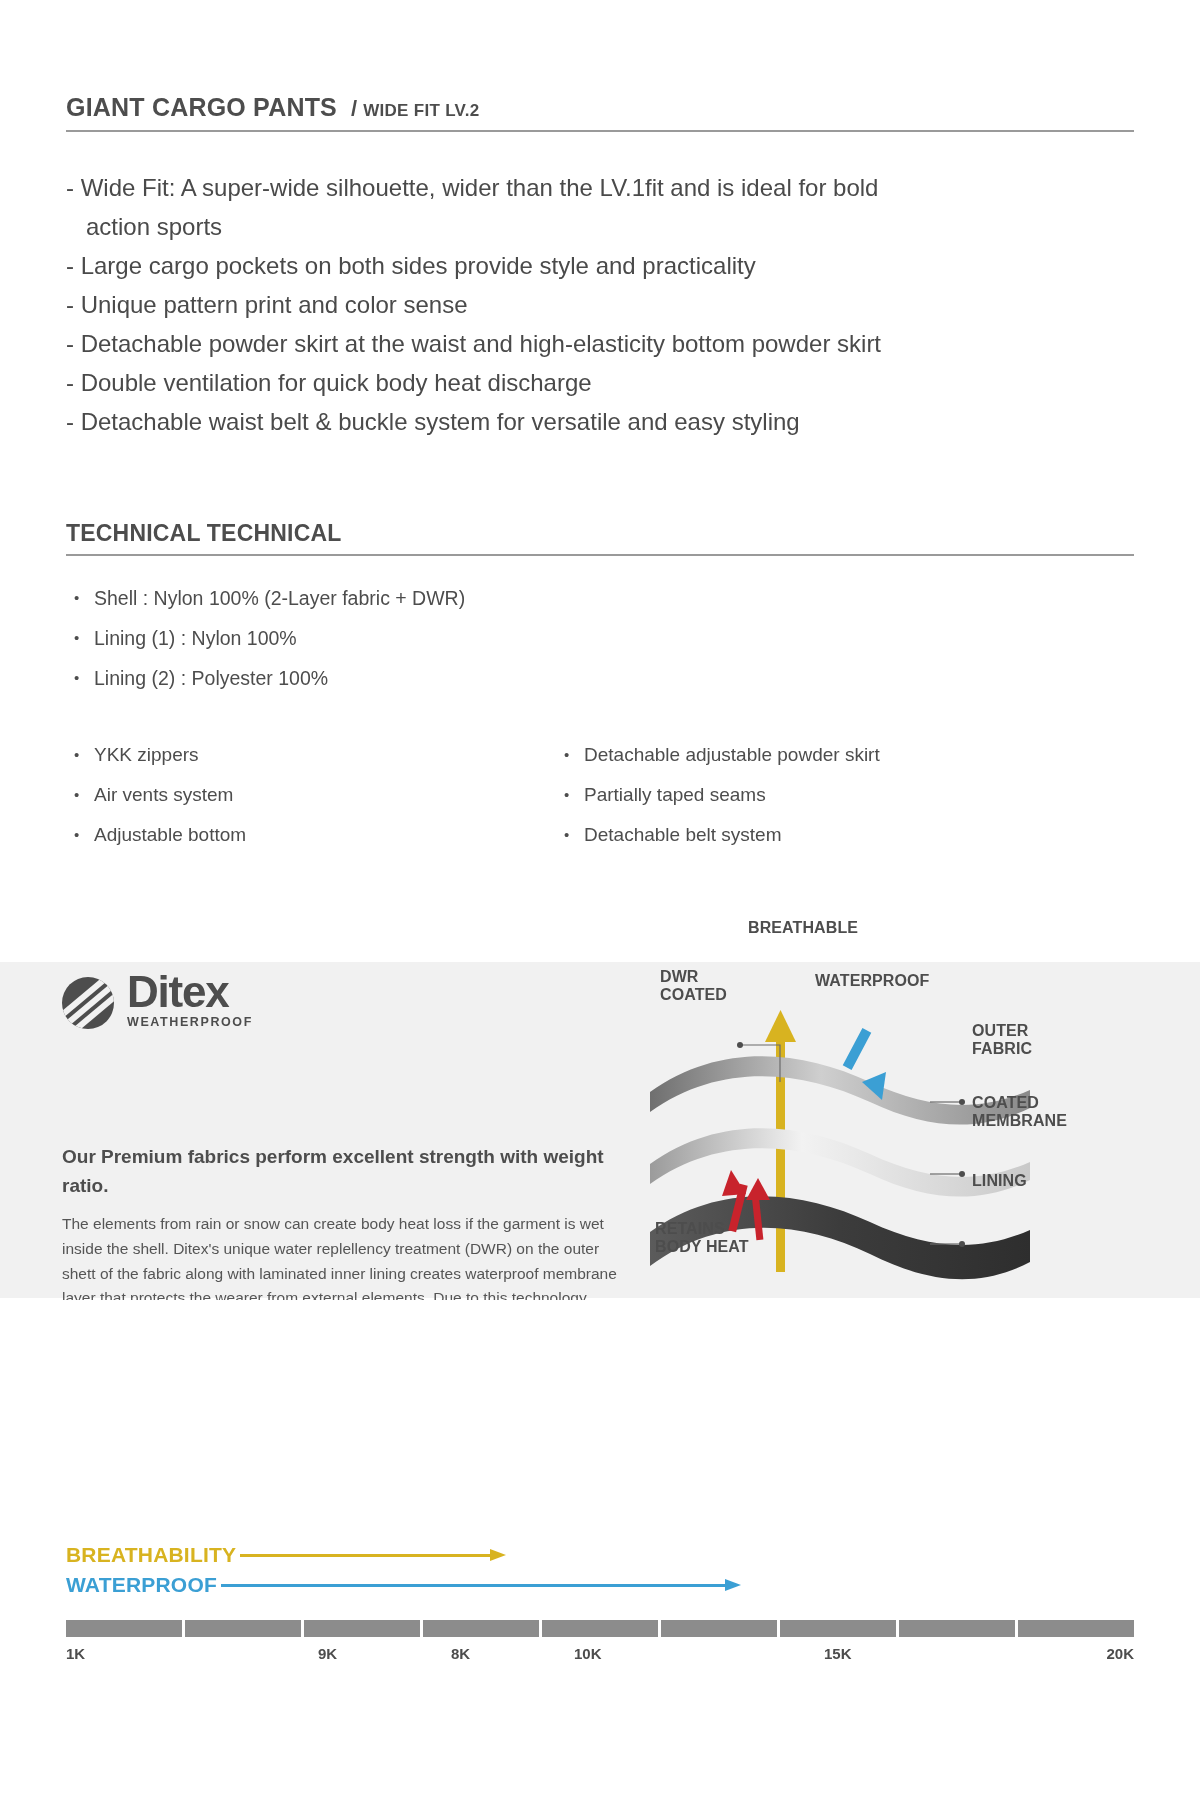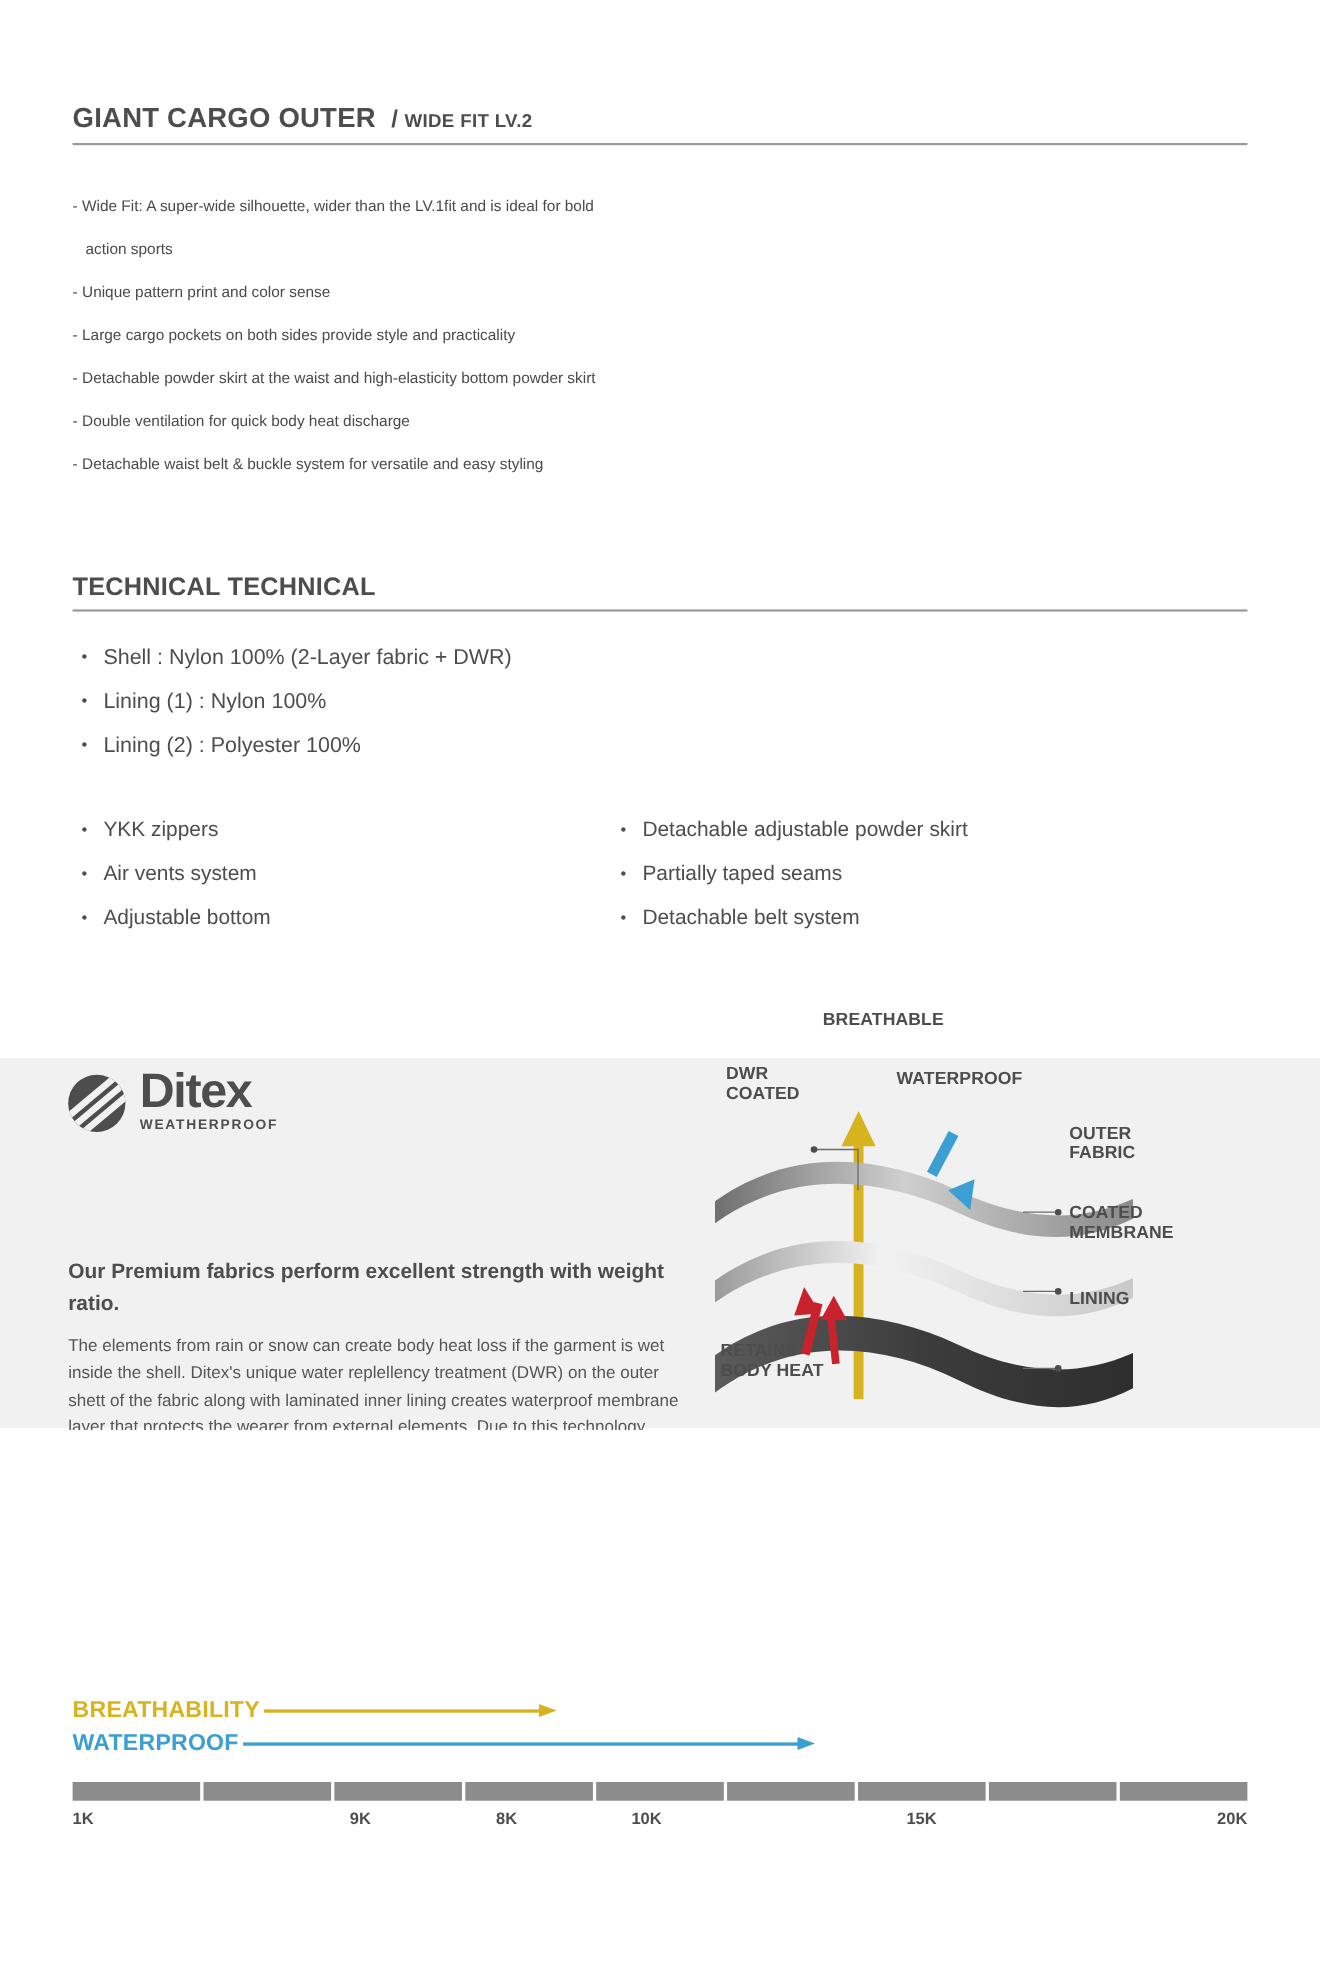--- a/index.html
+++ b/index.html
@@ -22,21 +22,21 @@
   }
   .title-main {
     font-size: 25px; font-weight: bold; color: #4d4d4d;
     letter-spacing: 0.2px;
   }
   .title-sep { font-size: 22px; font-weight: bold; color: #4d4d4d; margin: 0 6px 0 14px; }
   .title-sub { font-size: 17px; font-weight: bold; color: #4d4d4d; letter-spacing: 0.3px; }
 
   .feature-list { position: absolute; left: 66px; top: 168px; width: 1020px; }
   .feature-list li {
-    list-style: none; font-size: 14px; color: #4a4a4a; line-height: 39px;
+    list-style: none; font-size: 24px; color: #4a4a4a; line-height: 39px;
     white-space: pre-wrap;
   }
 
   
   .tech-title-row {
     position: absolute; left: 66px; top: 520px; width: 1068px;
     border-bottom: 2px solid #9a9a9a; padding-bottom: 7px;
   }
   .tech-title { font-size: 23px; font-weight: bold; color: #4d4d4d; letter-spacing: 0.2px; }
 
@@ -128,30 +128,30 @@
   }
 </style>
 </head>
 <body>
 
 <div class="page">
 
   <div class="top-section">
 
     <div class="title-row">
-      <span class="title-main">GIANT CARGO OUTER</span>
+      <span class="title-main">GIANT CARGO PANTS</span>
       <span class="title-sep">/</span>
       <span class="title-sub">WIDE FIT LV.2</span>
     </div>
 
     <ul class="feature-list">
       <li>- Wide Fit: A super-wide silhouette, wider than the LV.1fit and is ideal for bold
    action sports</li>
+      <li>- Large cargo pockets on both sides provide style and practicality</li>
       <li>- Unique pattern print and color sense</li>
-      <li>- Large cargo pockets on both sides provide style and practicality</li>
       <li>- Detachable powder skirt at the waist and high-elasticity bottom powder skirt</li>
       <li>- Double ventilation for quick body heat discharge</li>
       <li>- Detachable waist belt &amp; buckle system for versatile and easy styling</li>
     </ul>
 
     <div class="tech-title-row">
       <div class="tech-title">TECHNICAL TECHNICAL</div>
     </div>
 
     <ul class="material-list">

